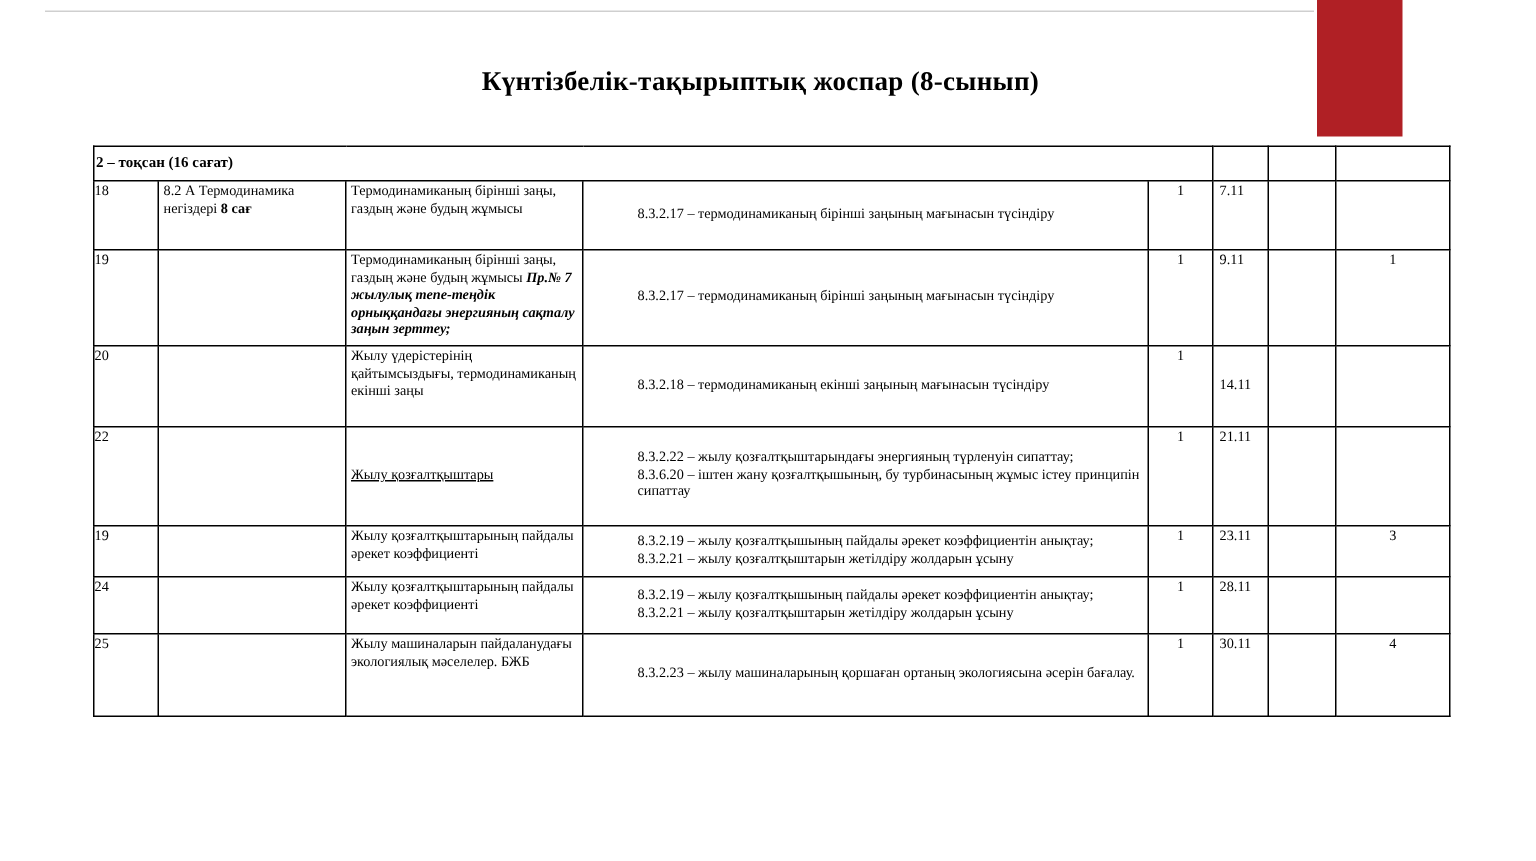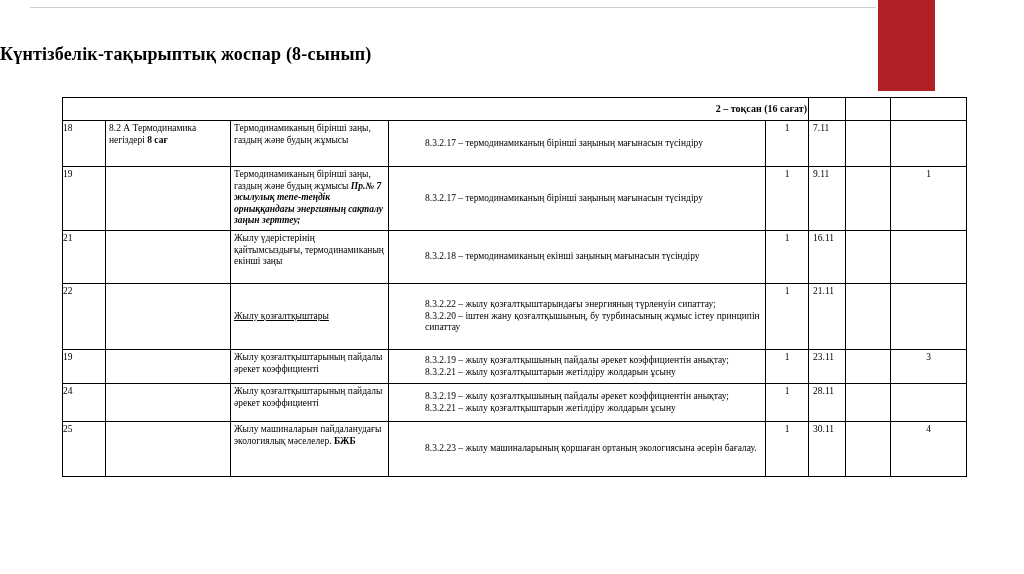--- a/index.html
+++ b/index.html
@@ -14,37 +14,37 @@
   .top-rule {
     position: absolute; left: 30px; top: 7px;
     width: 846px; height: 1px; background: #cfcfcf;
   }
   .red-block {
     position: absolute; left: 878px; top: 0;
     width: 57px; height: 91px;
   }
   .title {
     position: absolute; left: 0; top: 44px; width: 1014px;
-    font-size: 18px; font-weight: bold;
+    text-align: center; font-size: 18px; font-weight: bold;
     letter-spacing: 0.2px;
   }
   table.plan {
     position: absolute; left: 62px; top: 97px; width: 904px;
     border-collapse: collapse; table-layout: fixed;
     font-size: 9.5px; line-height: 1.22;
   }
   .plan th, .plan td {
     border: 1px solid #000;
     vertical-align: top;
     padding: 2px 3px;
     overflow: hidden;
     word-wrap: break-word;
   }
   .plan thead th {
-    font-weight: bold; text-align: right; vertical-align: middle;
+    font-weight: bold; text-align: left; vertical-align: middle;
     font-size: 10px; height: 20px; padding: 1px;
   }
   td.c-num  { padding-left: 0; }
   td.c-obj  { vertical-align: middle; padding-left: 36px; }
   td.c-hours{ text-align: center; }
   td.c-date { padding-left: 4px; }
   td.c-note { text-align: center; }
   .obj-line { margin: 0; }
 </style>
 </head>
@@ -91,39 +91,39 @@
         <td class="c-section"></td>
         <td class="c-topic"><span>Термодинамиканың бірінші заңы, газдың және будың жұмысы </span><span style="font-weight: bold; font-style: italic;">Пр.№ 7  жылулық тепе-теңдік орныққандағы энергияның сақталу заңын зерттеу;</span></td>
         <td class="c-obj">
           <div class="obj-line">8.3.2.17 – термодинамиканың бірінші заңының мағынасын түсіндіру</div>
         </td>
         <td class="c-hours">1</td>
         <td class="c-date">9.11</td>
         <td class="c-extra"></td>
         <td class="c-note">1</td>
       </tr>
-      <tr style="height: 53px;">
-        <td class="c-num">21</td>
+      <tr style="height: 54px;">
+        <td class="c-num">20</td>
         <td class="c-section"></td>
         <td class="c-topic"><span>Жылу үдерістерінің қайтымсыздығы, термодинамиканың екінші заңы</span></td>
         <td class="c-obj">
           <div class="obj-line">8.3.2.18 – термодинамиканың екінші заңының мағынасын түсіндіру</div>
         </td>
         <td class="c-hours">1</td>
-        <td class="c-date">16.11</td>
+        <td class="c-date" style="vertical-align: middle;">14.11</td>
         <td class="c-extra"></td>
         <td class="c-note"></td>
       </tr>
       <tr style="height: 66px;">
         <td class="c-num">22</td>
         <td class="c-section"></td>
         <td class="c-topic" style="vertical-align: middle;"><span style="text-decoration: underline;">Жылу қозғалтқыштары</span></td>
         <td class="c-obj">
           <div class="obj-line">8.3.2.22 – жылу қозғалтқыштарындағы энергияның түрленуін сипаттау;</div>
-          <div class="obj-line">8.3.2.20 – іштен жану қозғалтқышының, бу турбинасының жұмыс істеу принципін сипаттау</div>
+          <div class="obj-line">8.3.6.20 – іштен жану қозғалтқышының, бу турбинасының жұмыс істеу принципін сипаттау</div>
         </td>
         <td class="c-hours">1</td>
         <td class="c-date">21.11</td>
         <td class="c-extra"></td>
         <td class="c-note"></td>
       </tr>
       <tr style="height: 34px;">
         <td class="c-num">19</td>
         <td class="c-section"></td>
         <td class="c-topic"><span>Жылу қозғалтқыштарының пайдалы әрекет коэффициенті</span></td>
@@ -145,21 +145,21 @@
           <div class="obj-line">8.3.2.21 – жылу қозғалтқыштарын жетілдіру жолдарын ұсыну</div>
         </td>
         <td class="c-hours">1</td>
         <td class="c-date">28.11</td>
         <td class="c-extra"></td>
         <td class="c-note"></td>
       </tr>
       <tr style="height: 55px;">
         <td class="c-num">25</td>
         <td class="c-section"></td>
-        <td class="c-topic"><span>Жылу машиналарын пайдаланудағы экологиялық мәселелер. </span><span style="font-weight: bold;">БЖБ</span></td>
+        <td class="c-topic"><span>Жылу машиналарын пайдаланудағы экологиялық мәселелер. </span><span style="font-weight: normal;">БЖБ</span></td>
         <td class="c-obj">
           <div class="obj-line">8.3.2.23 – жылу машиналарының қоршаған ортаның экологиясына әсерін бағалау.</div>
         </td>
         <td class="c-hours">1</td>
         <td class="c-date">30.11</td>
         <td class="c-extra"></td>
         <td class="c-note">4</td>
       </tr>
     </tbody>
 </table>

